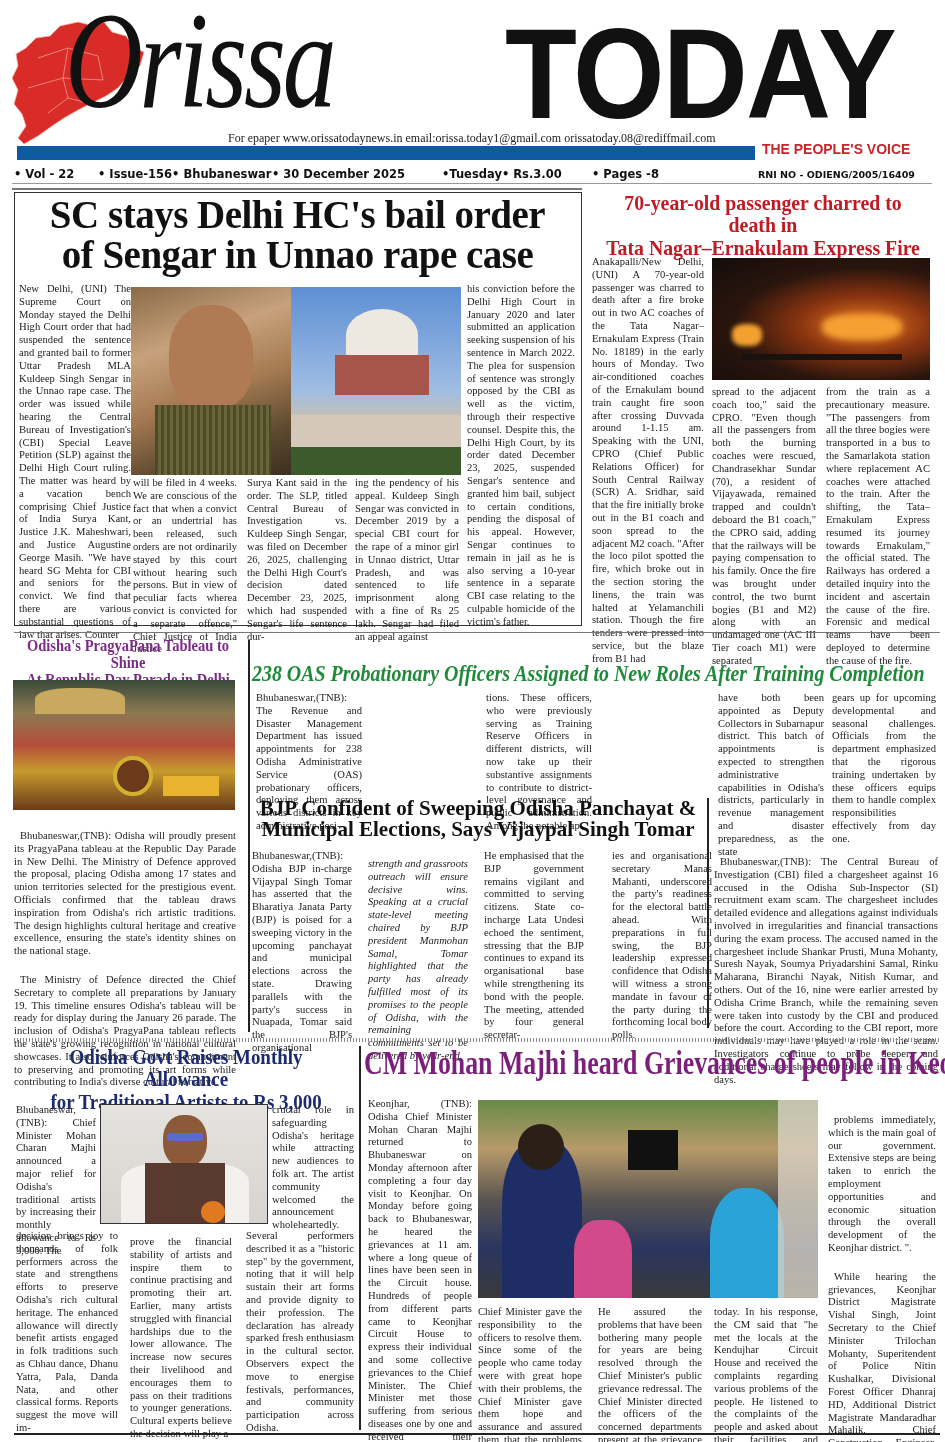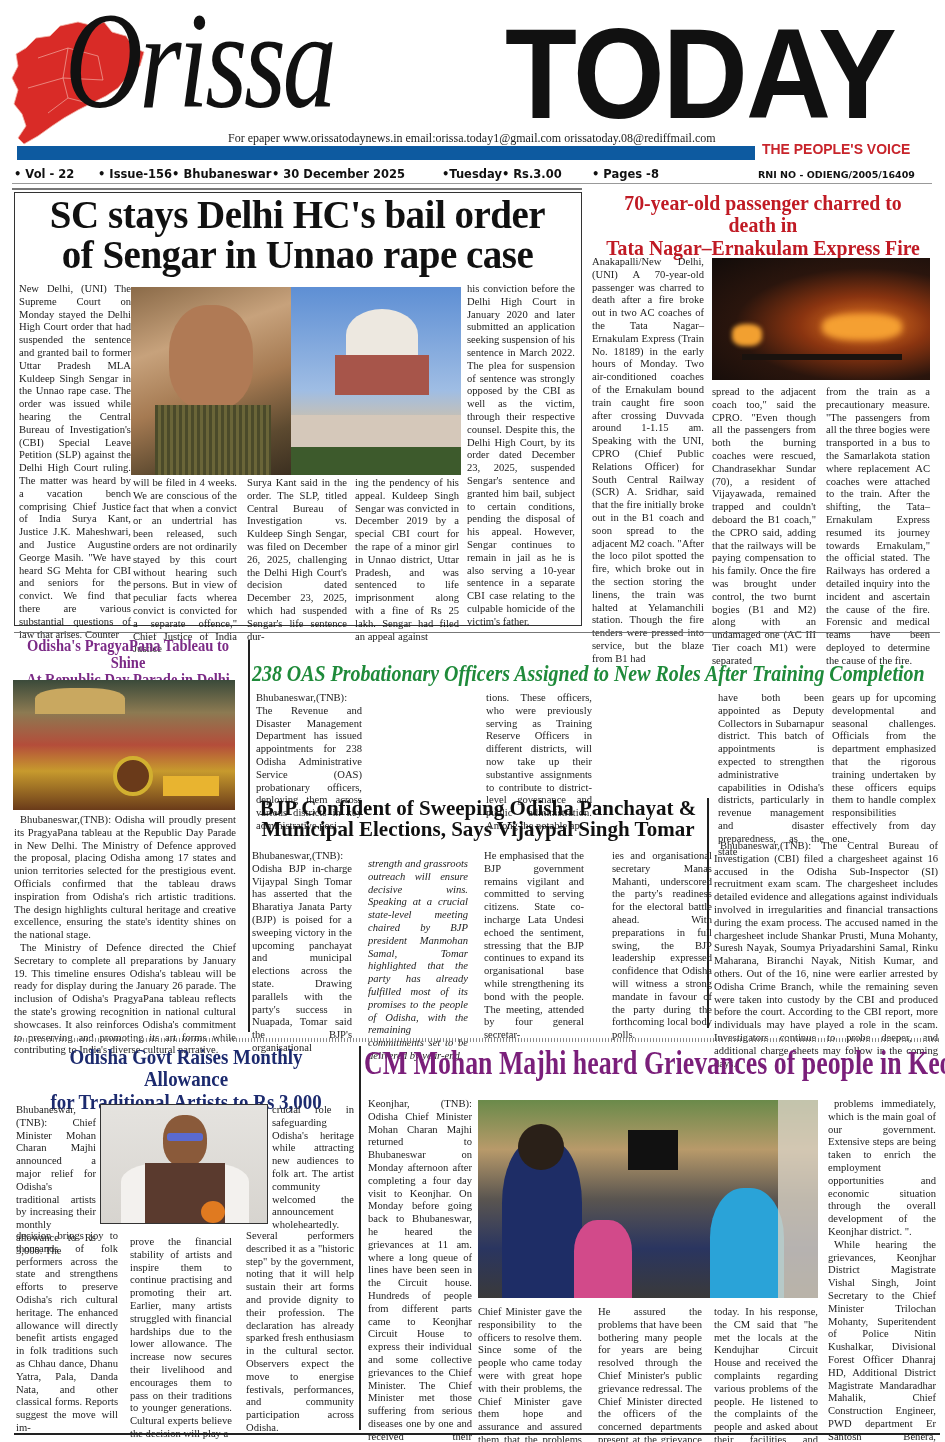--- a/index.html
+++ b/index.html
@@ -14,21 +14,21 @@
   .tagline { left: 762px; top: 140px; font-family: "Liberation Sans", sans-serif; font-weight: 700; font-size: 15.5px; color: #c8242b; transform: scaleX(0.9); transform-origin: left top; }
   .infobar { left: 10px; top: 165px; width: 925px; height: 20px; font-family: "DejaVu Sans", sans-serif; font-weight: 700; font-size: 11.5px; color: #111; }
   .infobar span { position: absolute; top: 2px; white-space: nowrap; }
   .rni { font-size: 9.5px !important; top: 4px !important; }
   .rule-gray { left: 12px; top: 183px; width: 920px; height: 1px; background: #999; }
   .rule-gray2 { left: 12px; top: 188px; width: 570px; height: 2px; background: #777; }
 
   .box { border: 1.5px solid #333; }
   .headline { text-align: center; line-height: 1.02; }
   .col { position: absolute; font-size: 10.6px; line-height: 12.8px; text-align: justify; color: #222; hyphens: auto; }
-  .col p { text-indent: 6px; }
+  .col p { text-indent: 6px; margin-top: 16px; }
   .photo { position: absolute; overflow: hidden; }
 
   .sep-v { position: absolute; width: 1.5px; background: #222; }
   .sep-h { position: absolute; height: 1.5px; background: #222; }
   .tick-rule { position: absolute; height: 4px; background: repeating-linear-gradient(90deg,#888 0 1px,transparent 1px 3px); }
 </style>
 </head>
 <body>
 
 <div class="abs masthead">

